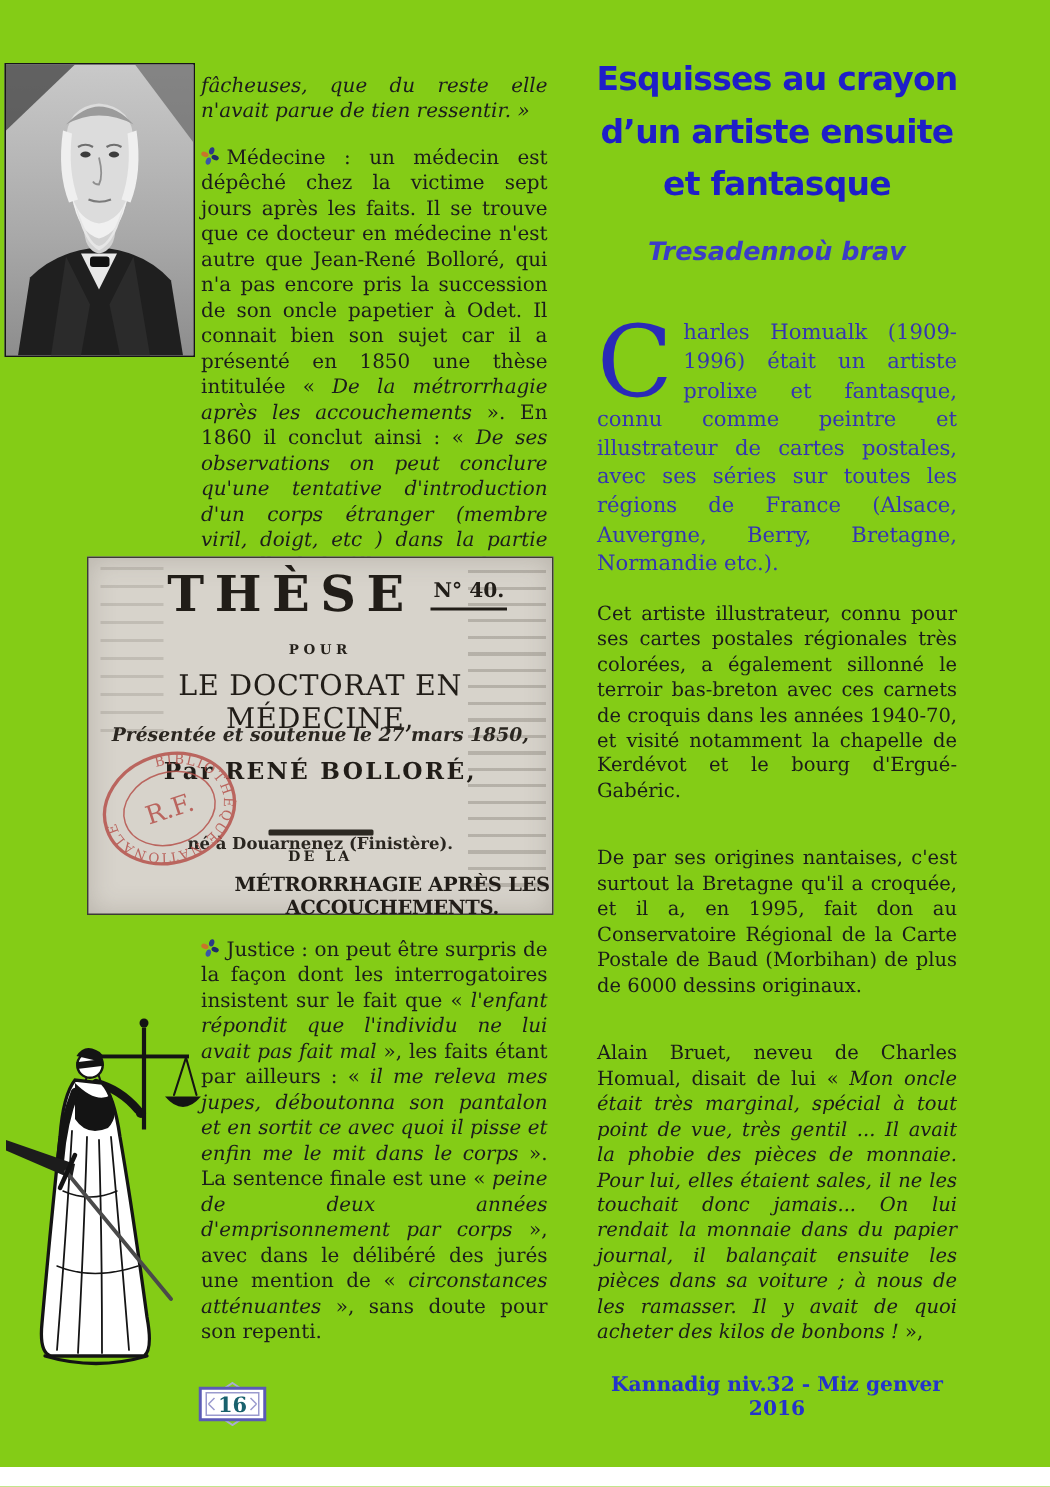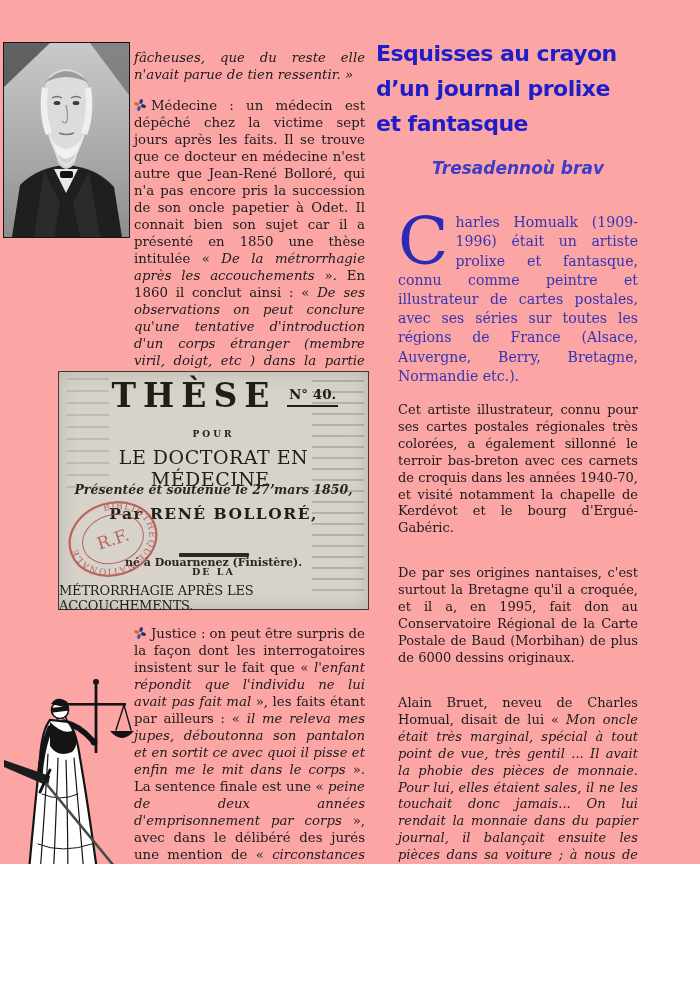--- a/index.html
+++ b/index.html
@@ -1,16 +1,16 @@
 <!DOCTYPE html>
 <html><head>
 <meta charset="utf-8">
 <style>
   html,body{margin:0;padding:0;background:#ffffff;}
-  .page{position:relative;width:700px;height:864px;background:#fca5a5;overflow:hidden;
+  .page{position:relative;width:700px;height:978px;background:#84cc16;overflow:hidden;
         font-family:"DejaVu Serif", serif;color:#1c1c1c;}
   .abs{position:absolute;}
   
   .lpar{position:absolute;width:231px;font-size:13.3px;line-height:17px;text-align:justify;color:#1c1c1c;}
   .it{font-style:italic;}
   .intro{left:134px;top:36px;font-style:italic;}
   .medecine{left:134px;top:84px;}
   .justicep{left:134px;top:612px;}
   .bullet{display:inline-block;width:12px;height:12px;vertical-align:-1px;margin-right:5px;}
   
@@ -26,28 +26,28 @@
            letter-spacing:7px;color:#211d18;}
   .t-no{position:absolute;top:14px;left:228px;font-size:13.5px;font-weight:bold;color:#211d18;
         border-bottom:2px solid #211d18;padding:0 2px 3px 2px;}
   .t-pour{position:absolute;top:57px;left:0;width:100%;text-align:center;font-size:9px;font-weight:bold;letter-spacing:3px;color:#25211b;}
   .t-doct{position:absolute;top:74px;left:0;width:100%;text-align:center;font-size:19px;font-weight:normal;letter-spacing:.5px;color:#211d18;}
   .t-pres{position:absolute;top:110px;left:0;width:100%;text-align:center;font-size:12.5px;font-weight:bold;font-style:italic;color:#2a2620;}
   .t-par{position:absolute;top:132px;left:0;width:100%;text-align:center;font-size:15.5px;font-weight:bold;letter-spacing:1.5px;color:#211d18;}
   .t-ne{position:absolute;top:156px;left:0;width:100%;text-align:center;font-size:11px;font-weight:bold;color:#2a2620;margin-top:28px;}
   .t-div{position:absolute;top:181px;left:50%;transform:translateX(-50%);width:70px;height:4px;background:#2c2922;border-radius:1px;}
   .t-dela{position:absolute;top:194px;left:0;width:100%;text-align:center;font-size:9.5px;font-weight:bold;letter-spacing:2px;color:#25211b;}
-  .t-metr{position:absolute;top:211px;left:0;width:100%;font-size:13px;font-weight:normal;letter-spacing:-.2px;color:#211d18;}
+  .t-metr{position:absolute;top:211px;left:0;width:100%;text-align:center;font-size:13px;font-weight:bold;letter-spacing:-.2px;color:#211d18;padding-left:48px;}
   .stamp{position:absolute;left:6px;top:126px;width:96px;height:82px;}
   
   .jfig{left:4px;top:674px;width:132px;height:248px;}
   
   .pnum{left:131px;top:921px;width:48px;height:30px;}
   
-  .title{left:376px;top:36px;width:284px;color:#1e1ec8;
+  .title{left:376px;top:36px;width:284px;text-align:center;color:#1e1ec8;
          font-family:"DejaVu Sans", sans-serif;font-weight:bold;font-size:22px;line-height:35px;letter-spacing:-.5px;}
   .subtitle{left:376px;top:158px;width:284px;text-align:center;color:#3c3cc8;
             font-family:"DejaVu Sans", sans-serif;font-style:italic;font-weight:600;font-size:17px;}
   .rpar{position:absolute;left:398px;width:240px;font-size:13px;line-height:16.9px;text-align:justify;color:#1b1b1b;}
   .rp1{top:199px;color:#3535b2;font-size:14.1px;line-height:19.2px;}
   .rp2{top:389px;}
   .rp3{top:552px;}
   .rp4{top:682px;}
   .dropcap{float:left;font-family:"DejaVu Serif", serif;font-size:66px;line-height:52px;color:#2a2ab8;margin:3px 7px 0 0;}
   .footer{left:388px;top:915px;width:260px;text-align:center;font-weight:bold;font-size:13.5px;color:#2433cc;}
@@ -185,21 +185,21 @@
       <polygon points="24,1 45,15 24,29 3,15" fill="none" stroke="#a9aed2" stroke-width="1.3"></polygon>
       <rect x="2.5" y="4.5" width="43" height="21" fill="#ffffff" stroke="#5b5bb5" stroke-width="2"></rect>
       <rect x="6.5" y="7.5" width="35" height="15" fill="none" stroke="#9a9ace" stroke-width="1"></rect>
       <path d="M8,15 L12,11 M8,15 L12,19 M40,15 L36,11 M40,15 L36,19" stroke="#9a9ace" stroke-width="1"></path>
       <text x="24" y="20" text-anchor="middle" font-family="DejaVu Serif, serif" font-size="14" font-weight="bold" fill="#19616d">16</text>
     </svg>
   </div>
 
   <div class="abs title">
     <div>Esquisses au crayon</div>
-    <div>d’un journal prolixe</div>
+    <div>d’un artiste ensuite</div>
     <div>et fantasque</div>
   </div>
   <div class="abs subtitle">Tresadennoù brav</div>
 
   <p class="rpar rp1"><span class="dropcap">C</span><span>harles Homualk (1909-1996) était un artiste prolixe et fantasque, connu comme peintre et illustrateur de cartes postales, avec ses séries sur toutes les régions de France (Alsace, Auvergne, Berry, Bretagne, Normandie etc.).</span></p>
 
   <p class="rpar rp2"><span>Cet artiste illustrateur, connu pour ses cartes postales régionales très colorées, a également sillonné le terroir bas-breton avec ces carnets de croquis dans les années 1940-70, et visité notamment la chapelle de Kerdévot et le bourg d'Ergué-Gabéric.</span></p>
 
   <p class="rpar rp3"><span>De par ses origines nantaises, c'est surtout la Bretagne qu'il a croquée, et il a, en 1995, fait don au Conservatoire Régional de la Carte Postale de Baud (Morbihan) de plus de 6000 dessins originaux.</span></p>
 

